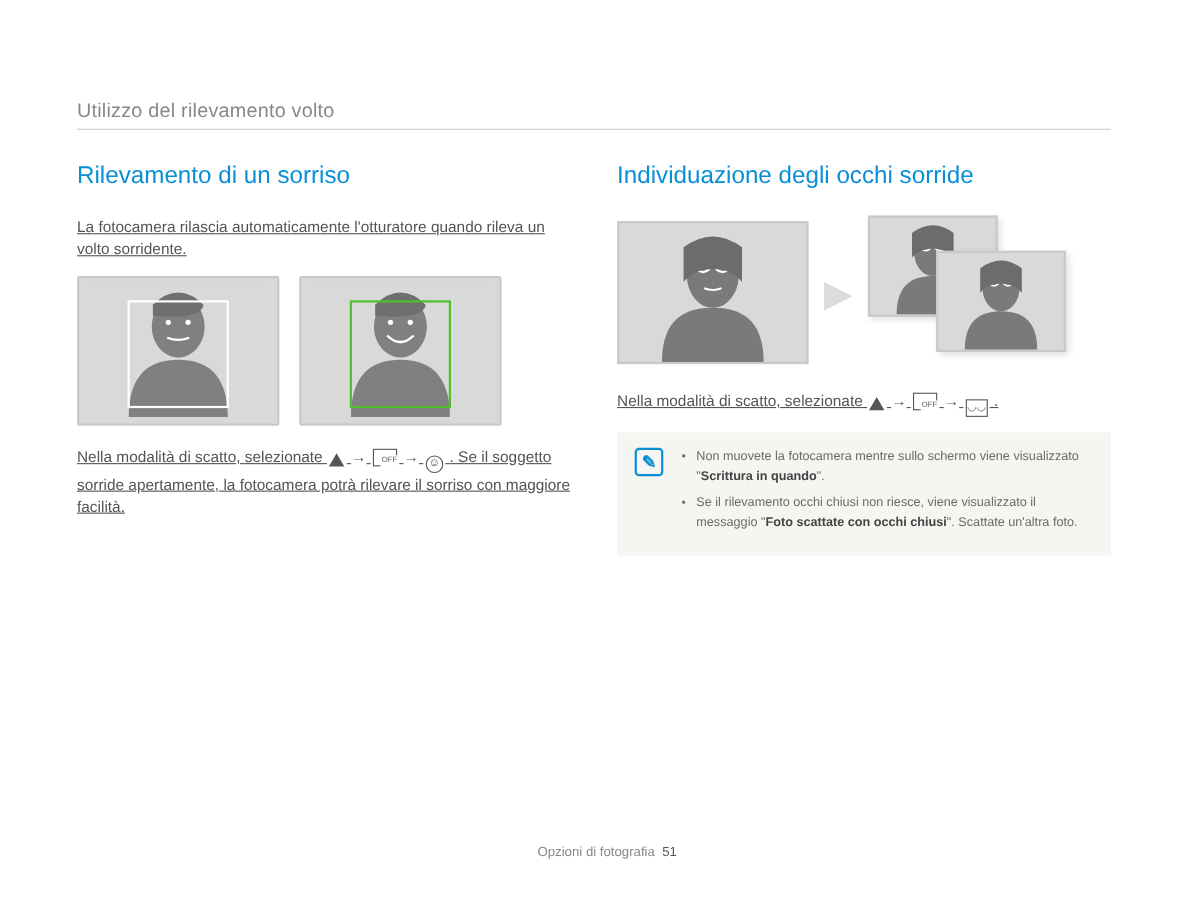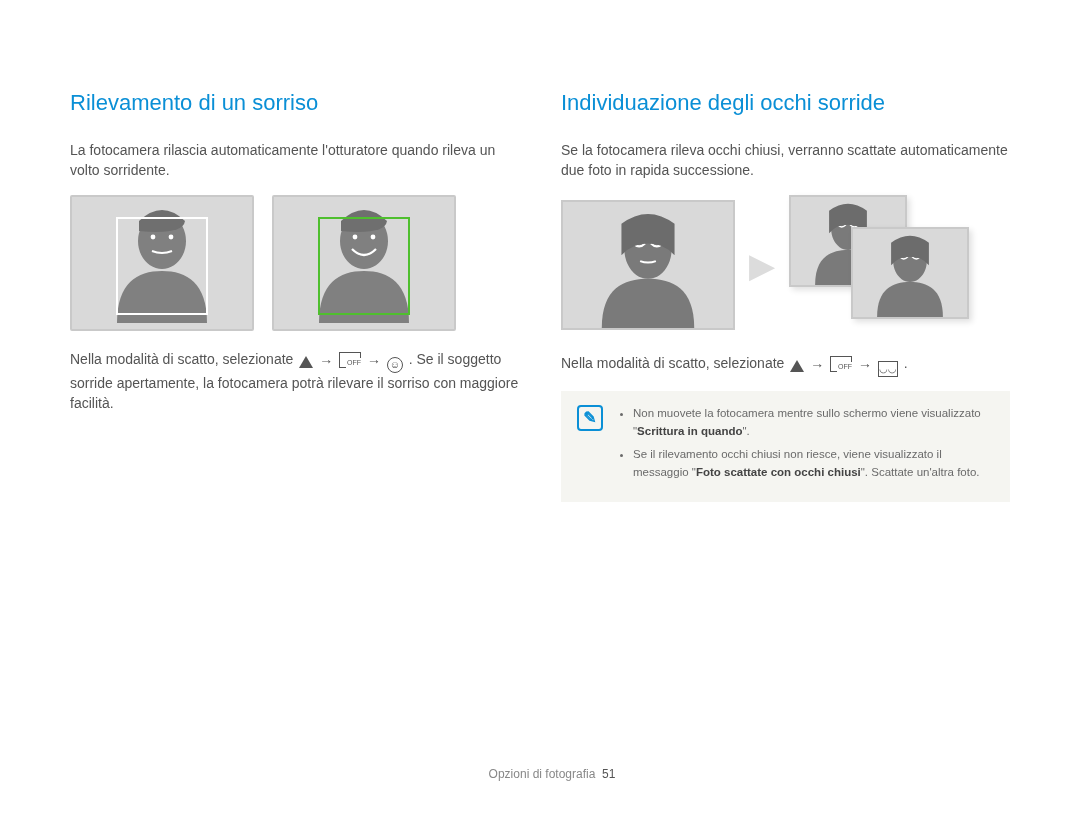--- a/index.html
+++ b/index.html
@@ -2,21 +2,21 @@
 <html><head>
 <meta charset="utf-8">
 <style>
   * { margin: 0; padding: 0; box-sizing: border-box; }
   html, body { width: 1080px; height: 815px; background: #fff; font-family: Arial, Helvetica, sans-serif; color: #4a4a4a; }
   .page { position: relative; width: 1080px; height: 815px; padding: 90px 70px 40px 70px; }
   .chapter-title { font-size: 18px; font-weight: 300; color: #888; letter-spacing: 0.2px; border-bottom: 1px solid #ccc; padding-bottom: 6px; margin-bottom: 28px; }
   .columns { display: flex; gap: 42px; }
   .col { flex: 1; }
   .section-title { color: #0a8fd6; font-size: 22px; font-weight: 400; margin-bottom: 24px; }
-  .para { font-size: 14px; line-height: 1.45; color: #545454; margin-bottom: 14px; }
+  .para { font-size: 14px; line-height: 1.45; color: #545454; margin-bottom: 14px; text-decoration: underline; }
   .imgrow { display: flex; gap: 18px; margin: 12px 0 18px 0; }
 
   
   .lcd { width: 184px; height: 136px; border: 2px solid #c9c9c9; border-radius: 2px; background: #d9d9d9; position: relative; padding: 6px; }
   .lcd-inner { width: 100%; height: 100%; background: #d9d9d9; position: relative; display: flex; align-items: flex-end; justify-content: center; overflow: hidden; }
   .face-frame { position: absolute; border: 2px solid #fff; top: 14px; left: 50%; transform: translateX(-50%); width: 92px; height: 98px; }
   .face-frame.green { border-color: #4fbf2e; }
   .person { width: 130px; height: 120px; }
 
   
@@ -45,20 +45,21 @@
   .note-list strong { color: #444; font-weight: 600; }
 
   .footer { position: absolute; bottom: 34px; left: 0; right: 0; text-align: center; font-size: 12px; color: #888; padding-left: 24px; }
   .footer .num { color: #555; }
 </style>
 </head>
 <body>
 
 <div class="page">
 
+  <div class="chapter-title">Utilizzo del rilevamento volto</div>
 
   <div class="columns">
 
     <div class="col">
       <h2 class="section-title">Rilevamento di un sorriso</h2>
       <p class="para">La fotocamera rilascia automaticamente l'otturatore quando rileva un volto sorridente.</p>
 
       <div class="imgrow">
         <div class="lcd">
           <div class="lcd-inner">
@@ -96,21 +97,20 @@
             <span class="sub">OFF</span>
           </span>
         <span class="glyph-arr">→</span>
         <span class="glyph glyph-smile">☺</span>
         <span>. Se il soggetto sorride apertamente, la fotocamera potrà rilevare il sorriso con maggiore facilità.</span>
       </p>
     </div>
 
     <div class="col">
       <h2 class="section-title">Individuazione degli occhi sorride</h2>
-      <p class="para">Se la fotocamera rileva occhi chiusi, verranno scattate automaticamente due foto in rapida successione.</p>
 
       <div class="blinkrow">
         <div class="thumb-lg">
           <svg viewBox="0 0 130 120" width="130" height="118">
             <path d="M65 10 a24 30 0 1 0 0.01 0 Z" fill="#7a7a7a"></path>
             <path d="M18 120 C18 80 40 70 65 70 C90 70 112 80 112 120 Z" fill="#7a7a7a"></path>
             <path d="M50 34 Q56 40 62 34" stroke="#fff" stroke-width="2" fill="none"></path>
             <path d="M68 34 Q74 40 80 34" stroke="#fff" stroke-width="2" fill="none"></path>
             <path d="M57 52 Q65 55 73 52" stroke="#fff" stroke-width="2" fill="none"></path>
             <path d="M38 14 Q65 -6 92 14 L92 46 Q82 34 65 34 Q48 34 38 46 Z" fill="#6c6c6c"></path>

